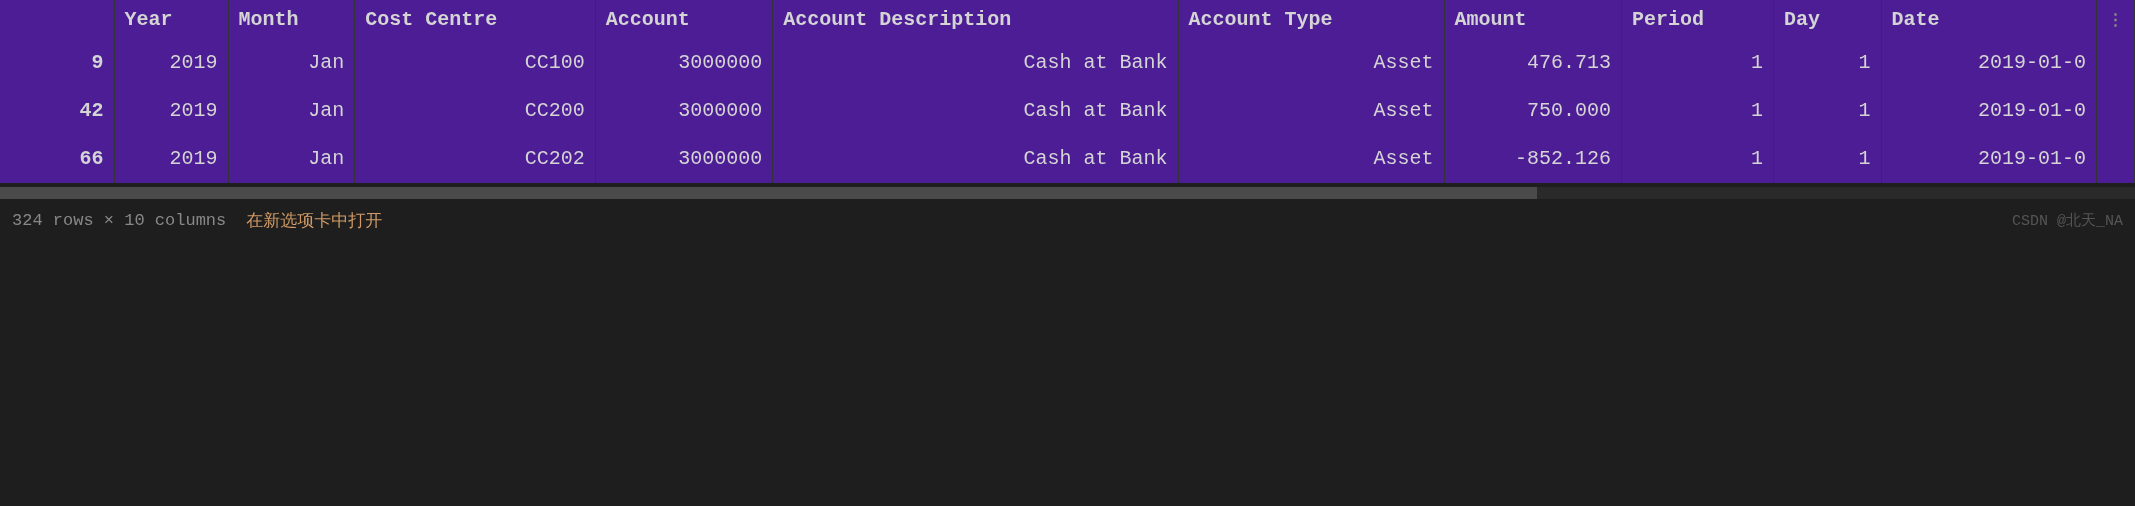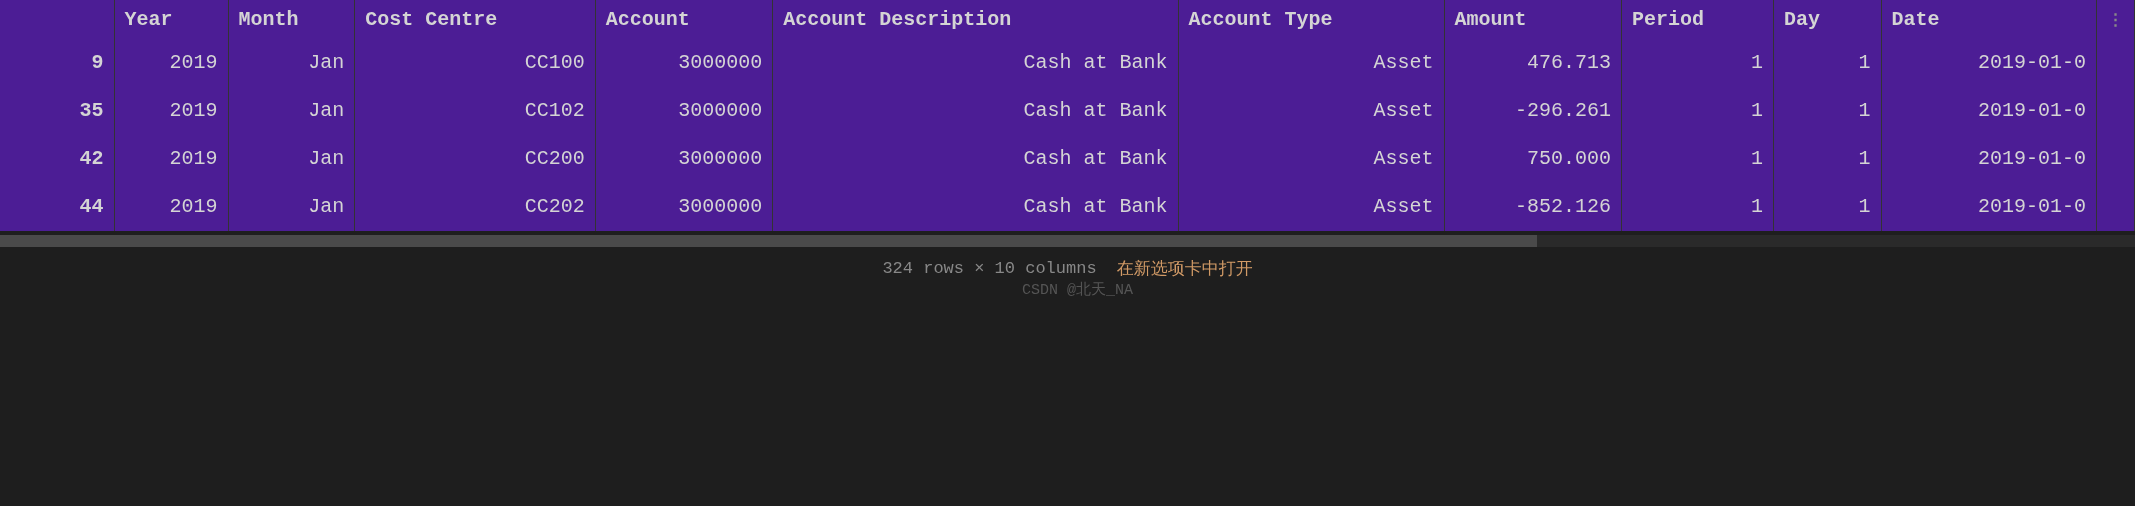--- a/index.html
+++ b/index.html
@@ -80,21 +80,20 @@
       width: 72%;
       background: #4a4a4a;
     }
     .footer {
       display: flex;
       justify-content: space-between;
       align-items: center;
       padding: 10px 12px 6px 12px;
       font-size: 17px;
       color: #888;
-      flex-direction: column;
     }
     .footer-left {
       display: flex;
       gap: 20px;
       align-items: center;
     }
     .open-tab {
       color: #d19a66;
       font-family: Liberation Serif, serif;
     }
@@ -148,49 +147,35 @@
           <td>3000000</td>
           <td>Cash at Bank</td>
           <td>Asset</td>
           <td>476.713</td>
           <td>1</td>
           <td>1</td>
           <td>2019-01-0</td>
           <td></td>
         </tr>
         <tr>
-          <td class="index">35</td>
-          <td>2019</td>
-          <td>Jan</td>
-          <td>CC102</td>
-          <td>3000000</td>
-          <td>Cash at Bank</td>
-          <td>Asset</td>
-          <td>-296.261</td>
-          <td>1</td>
-          <td>1</td>
-          <td>2019-01-0</td>
-          <td></td>
-        </tr>
-        <tr>
           <td class="index">42</td>
           <td>2019</td>
           <td>Jan</td>
           <td>CC200</td>
           <td>3000000</td>
           <td>Cash at Bank</td>
           <td>Asset</td>
           <td>750.000</td>
           <td>1</td>
           <td>1</td>
           <td>2019-01-0</td>
           <td></td>
         </tr>
         <tr>
-          <td class="index">44</td>
+          <td class="index">66</td>
           <td>2019</td>
           <td>Jan</td>
           <td>CC202</td>
           <td>3000000</td>
           <td>Cash at Bank</td>
           <td>Asset</td>
           <td>-852.126</td>
           <td>1</td>
           <td>1</td>
           <td>2019-01-0</td>

